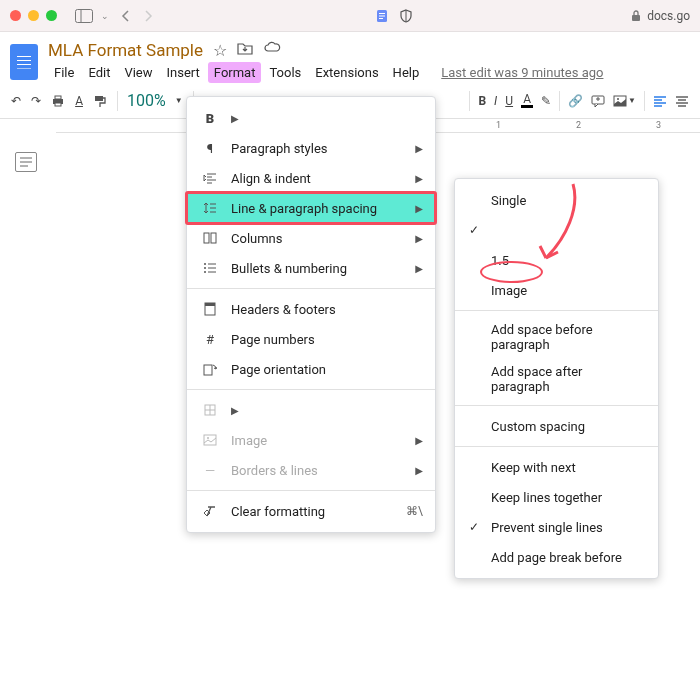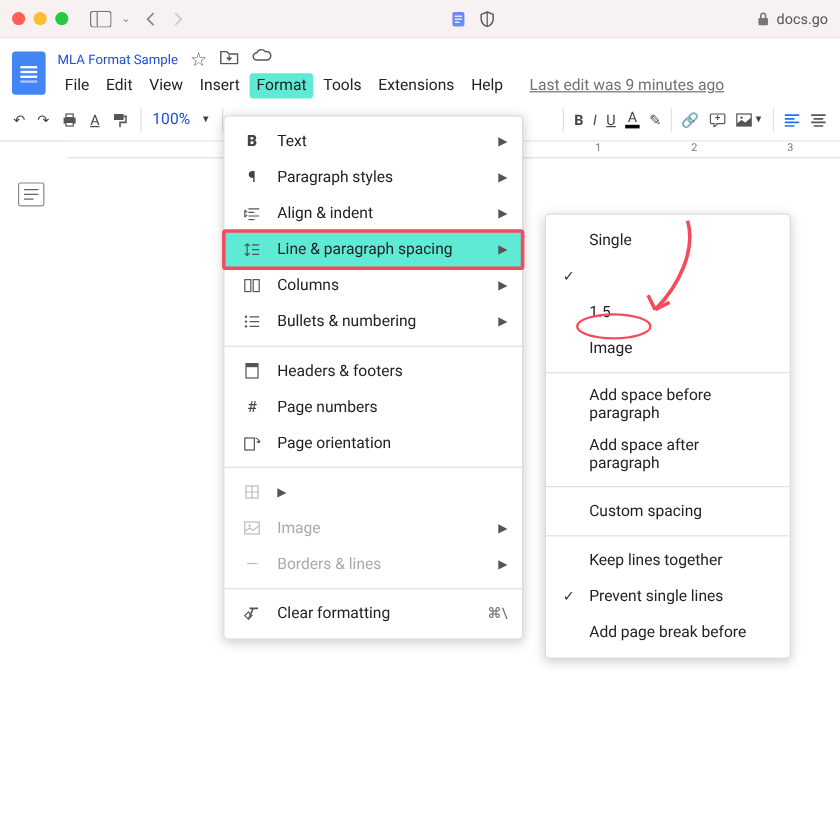--- a/index.html
+++ b/index.html
@@ -16,32 +16,32 @@
 .chrome-spacer { flex: 1; }
 .chrome-address { display: flex; align-items: center; color: #555; font-size: 12px; gap: 6px; }
 
 
 .docs-header { background: #fff; }
 .title-row { display: flex; align-items: center; padding: 8px 10px 0 10px; gap: 10px; }
 .docs-logo { width: 28px; height: 36px; background: #4285f4; border-radius: 3px; position: relative; display: flex; align-items: center; justify-content: center; }
 .docs-logo::after { content: ""; position: absolute; width: 14px; height: 1.5px; background: #fff; top: 12px; box-shadow: 0 4px 0 #fff, 0 8px 0 #fff, 0 12px 0 #a9c6f5; }
 .title-block { display: flex; flex-direction: column; }
 .title-line { display: flex; align-items: center; gap: 10px; }
-.doc-title { font-size: 11px; color: #1d4ed8; }
+.doc-title { font-size: 17px; color: #a16207; }
 .title-icons { display: flex; gap: 10px; color: #555; }
 .menu-row { display: flex; gap: 2px; font-size: 13px; color: #222; margin-top: 2px; align-items: center; }
 .menu-item { padding: 3px 6px; border-radius: 3px; cursor: pointer; }
-.menu-item.active { background: #5eead4; }
+.menu-item.active { background: #f0abfc; }
 .last-edit { color: #717171; text-decoration: underline; margin-left: 14px; font-size: 13px; }
 
 
 .toolbar { display: flex; align-items: center; padding: 4px 8px; border-bottom: 1px solid #e0e0e0; gap: 4px; font-size: 12px; color: #444; min-height: 36px; }
 .tb-btn { padding: 4px 3px; display:flex; align-items:center; justify-content:center; cursor:pointer; color:#444; }
 .tb-sep { width:1px; height:20px; background:#e0e0e0; margin:0 3px; }
-.zoom-val { font-size: 13px; color:#1d4ed8; padding:0 2px;}
+.zoom-val { font-size: 16px; color:#0f766e; padding:0 2px;}
 .tb-right { display:flex; align-items:center; gap:2px; margin-left:auto;}
 
 
 .ruler { height:14px; background:#fff; border-bottom:1px solid #e0e0e0; position:relative; margin-left:56px; font-size:9px; color:#777; }
 .ruler span { position:absolute; top:1px; }
 
 
 .left-rail { position:absolute; top:132px; left:6px; width:40px; display:flex; flex-direction:column; align-items:center; padding-top:20px; }
 
 
@@ -243,21 +243,20 @@
         <line x1="1" y1="10" x2="9" y2="10" stroke="#666"></line>
       </svg>
   </div>
 </div>
 
 <div class="format-menu" id="format-menu">
     <div class="fm-item">
       <span class="fm-icon" style="font-weight: 700;">
         <b>B</b>
       </span>
-      <span class="fm-label">Text</span>
       <span class="fm-arrow">▶</span>
     </div>
     <div class="fm-item">
       <span class="fm-icon">¶</span>
       <span class="fm-label">Paragraph styles</span>
       <span class="fm-arrow">▶</span>
     </div>
     <div class="fm-item">
       <span class="fm-icon">
         <svg width="14" height="12">
@@ -397,20 +396,24 @@
       <span class="sp-label">Add space after paragraph</span>
     </div>
     <div class="fm-divider"></div>
     <div class="sp-item">
       <span class="sp-check"></span>
       <span class="sp-label">Custom spacing</span>
     </div>
     <div class="fm-divider"></div>
     <div class="sp-item">
       <span class="sp-check"></span>
+      <span class="sp-label">Keep with next</span>
+    </div>
+    <div class="sp-item">
+      <span class="sp-check"></span>
       <span class="sp-label">Keep lines together</span>
     </div>
     <div class="sp-item">
       <span class="sp-check">✓</span>
       <span class="sp-label">Prevent single lines</span>
     </div>
     <div class="sp-item">
       <span class="sp-check"></span>
       <span class="sp-label">Add page break before</span>
     </div>

